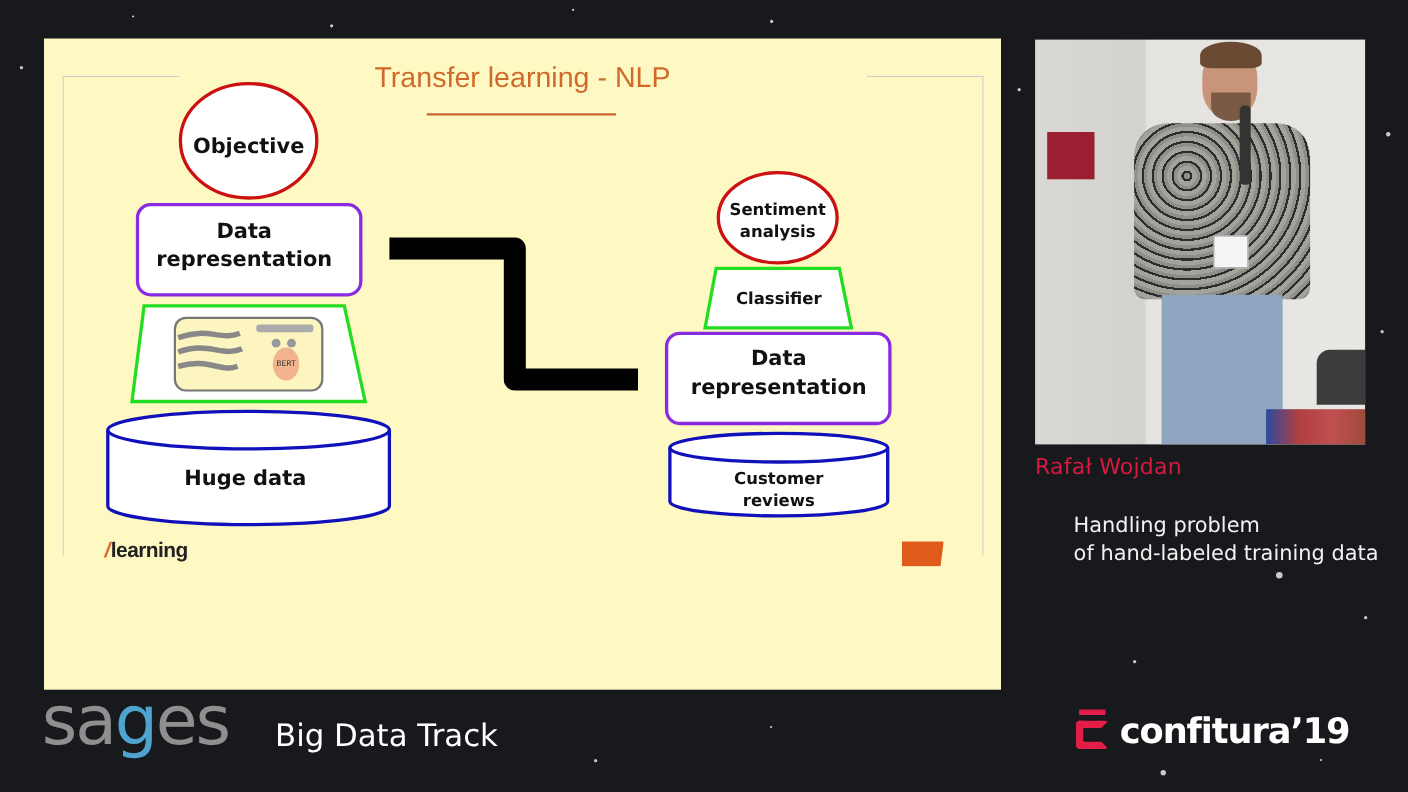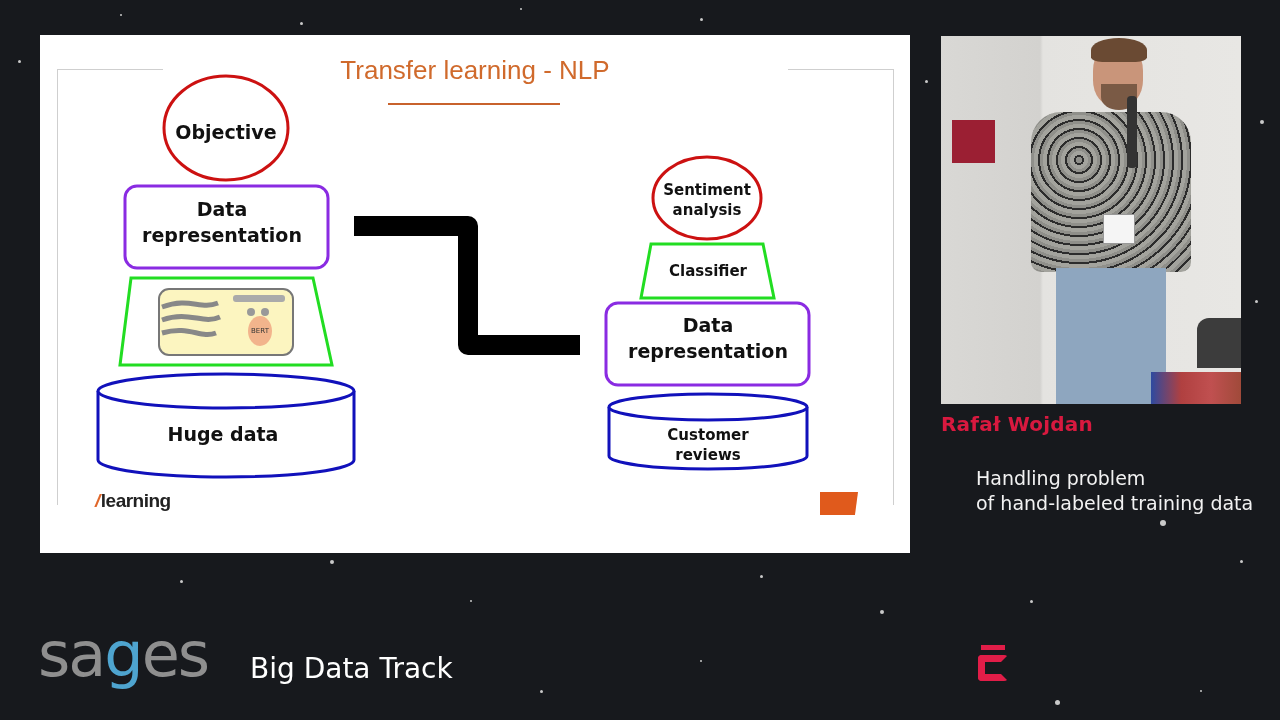--- a/index.html
+++ b/index.html
@@ -7,22 +7,22 @@
   body {
     background: #17191d;
     font-family: "Liberation Sans", sans-serif;
     position: relative;
   }
   .stars { position: absolute; inset: 0; }
   .star { position: absolute; border-radius: 50%; background: #c9c9c9; }
 
   
   .slide {
-    position: absolute; left: 40px; top: 35px; width: 870px; height: 518px;
-    background: #ffffff;
+    position: absolute; left: 40px; top: 35px; width: 870px; height: 592px;
+    background: #fef9c3;
   }
   .frame-line { position: absolute; background: #cfcfcf; }
   .slide-title {
     position: absolute; left: 0; right: 0; top: 20px; text-align: center;
     color: #d06a2c; font-size: 26px; font-family: "Liberation Sans", sans-serif;
   }
   .title-underline {
     position: absolute; left: 348px; top: 68px; width: 172px; height: 2px; background: #c8622c;
   }
   .diagram { position: absolute; left: 0; top: 0; width: 870px; height: 488px; }
@@ -78,21 +78,21 @@
   .chair {
     position: absolute; left: 256px; top: 282px; width: 44px; height: 50px; background: #3c3c3c;
     border-radius: 12px 0 0 0;
   }
   .table-items {
     position: absolute; left: 210px; top: 336px; width: 90px; height: 32px;
     background: linear-gradient(90deg, #2d4aa0, #b04040, #c05050, #a04a3a);
   }
 
   .speaker-name {
-    position: absolute; left: 941px; top: 412px; color: #d8193f; font-size: 20px; font-weight: bold;
+    position: absolute; left: 941px; top: 412px; color: #d8193f; font-size: 20px; font-weight: normal;
     font-family: "DejaVu Sans", sans-serif; letter-spacing: 0.2px;
   }
   .talk-title {
     position: absolute; left: 976px; top: 466px; width: 330px; color: #f2f2f2;
     font-size: 19px; line-height: 25px; font-family: "DejaVu Sans", sans-serif;
   }
   .talk-title div { white-space: nowrap; }
 
   
   .sages {
@@ -217,13 +217,14 @@
 </div>
 
 <div class="sages">sa<span class="g">g</span>es</div>
 <div class="track">Big Data Track</div>
 
 <div class="confitura">
   <div class="confitura-icon">
       <div class="bar"></div>
       <div class="c"></div>
     </div>
+  <span class="confitura-text">confitura’19</span>
 </div>
 
 </body></html>

